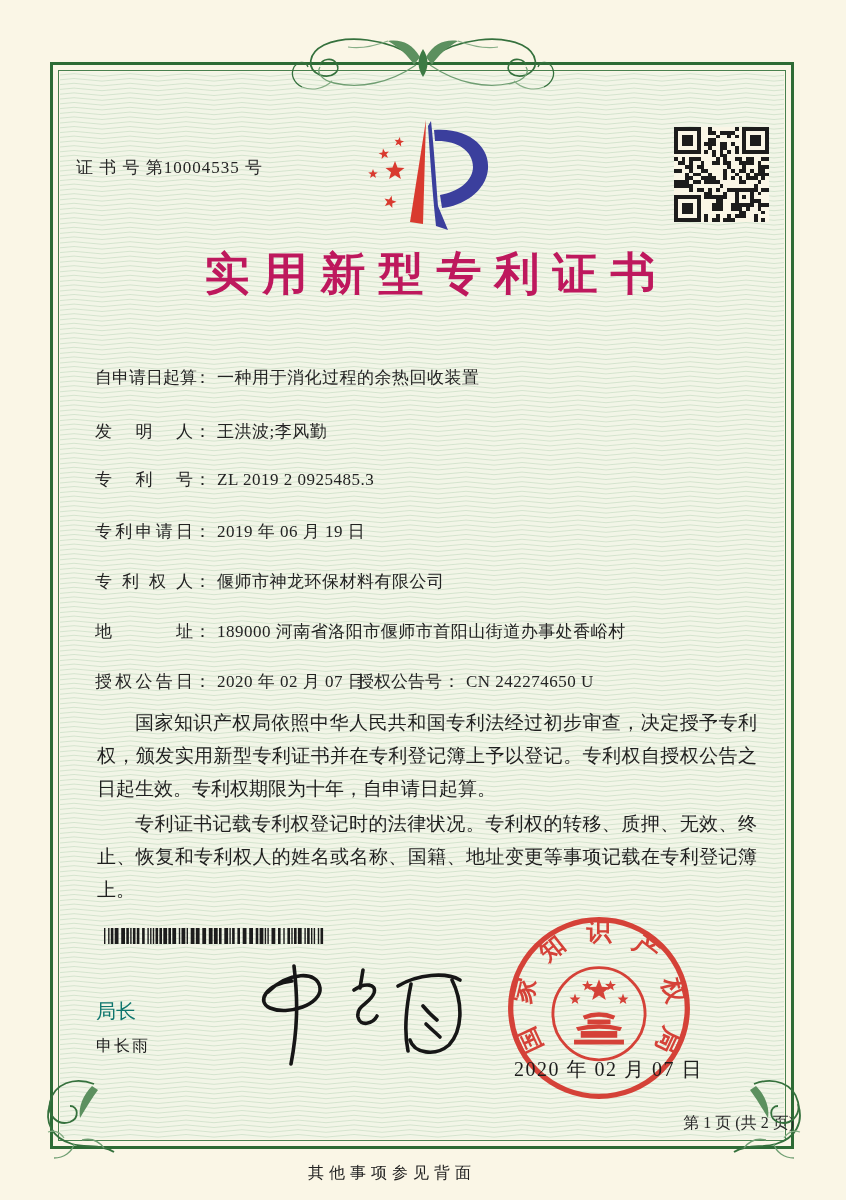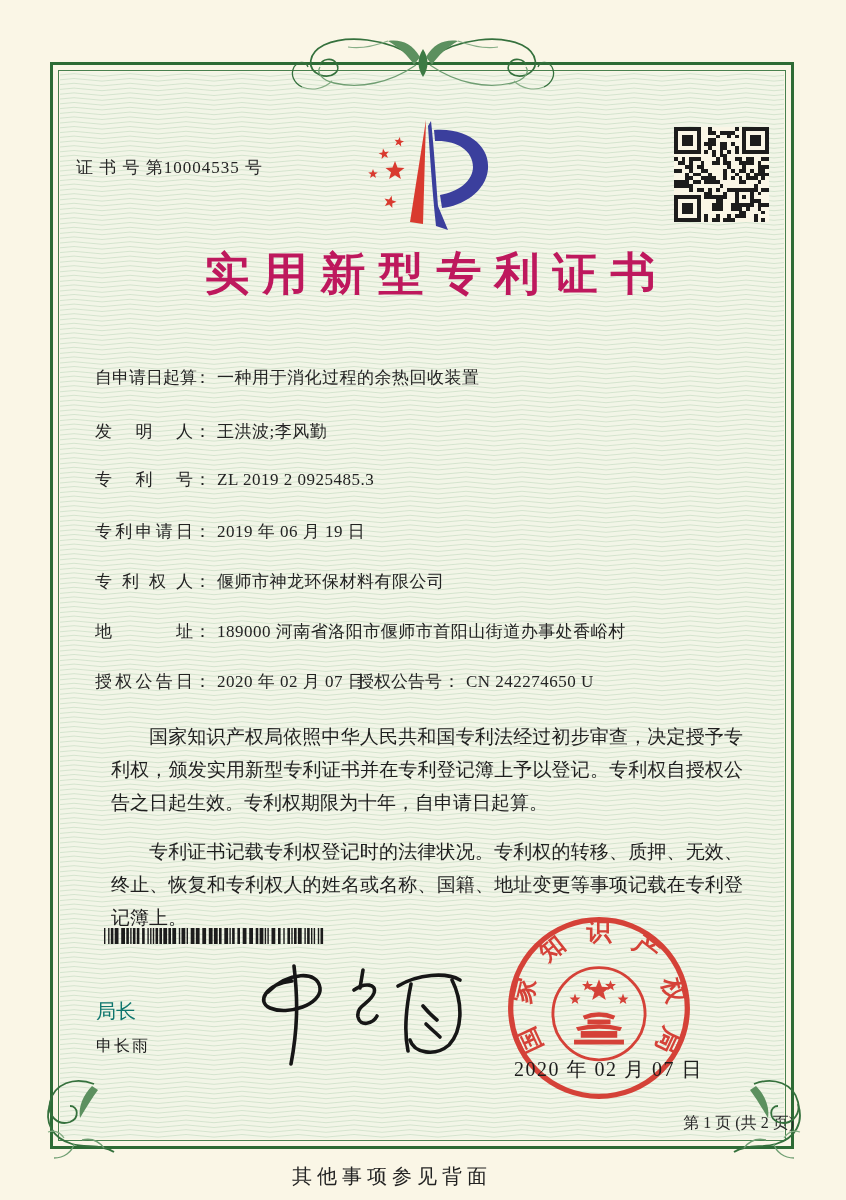--- a/index.html
+++ b/index.html
@@ -16,29 +16,29 @@
   .content{z-index:2;}
   .cert-no{left:76px;top:128px;font-size:17px;letter-spacing:1px;color:#262626;margin-top:28px;}
   .title{left:50px;top:244px;width:744px;text-align:center;font-size:45px;font-weight:bold;
          letter-spacing:13px;text-indent:13px;color:#be185d;padding-left:8px;}
   .field-row{left:95px;height:24px;white-space:nowrap;font-size:17px;color:#232323;}
   .flabel{display:inline-block;width:98px;text-align:justify;text-align-last:justify;vertical-align:baseline;}
   .fcolon{margin:0 6px 0 1px;}
   .fvalue{letter-spacing:0.5px;}
   .grant-pair2{position:absolute;left:262px;top:0;white-space:nowrap;}
   .paras{left:95px;top:704px;width:664px;font-size:19px;line-height:33px;color:#1f1f1f;text-align:justify;}
-  .paras p{margin:16px;text-indent:2em;}
+  .paras p{margin:2px;text-indent:2em;}
   .barcode{left:104px;top:928px;}
   .signer-title{left:96px;top:998px;font-size:20px;color:#0f766e;}
   .signer-name{left:96px;top:1036px;font-size:16px;color:#1c1c1c;letter-spacing:2px;}
   .signature{left:230px;top:958px;z-index:4;}
   .seal{left:503px;top:912px;z-index:3;opacity:0.94;}
   .seal-date{left:514px;top:1056px;font-size:20px;letter-spacing:1.5px;color:#1d1d1d;z-index:5;}
   .footer-page{left:50px;top:1113px;width:744px;text-align:right;font-size:16px;color:#2a2a2a;}
-  .back-note{left:0;top:1163px;width:784px;text-align:center;font-size:20px;letter-spacing:5px;color:#222;}
+  .back-note{left:0;top:1163px;width:784px;text-align:center;font-size:16px;letter-spacing:5px;color:#222;}
   .logo{left:350px;top:114px;}
   .qr{left:674px;top:127px;}
   .flourish-top{left:268px;top:33px;z-index:3;}
   .flourish-bl{left:34px;top:1074px;z-index:3;}
   .flourish-br{left:722px;top:1074px;z-index:3;transform:scaleX(-1);}
 </style>
 </head>
 <body>
 
 <div class="page">

